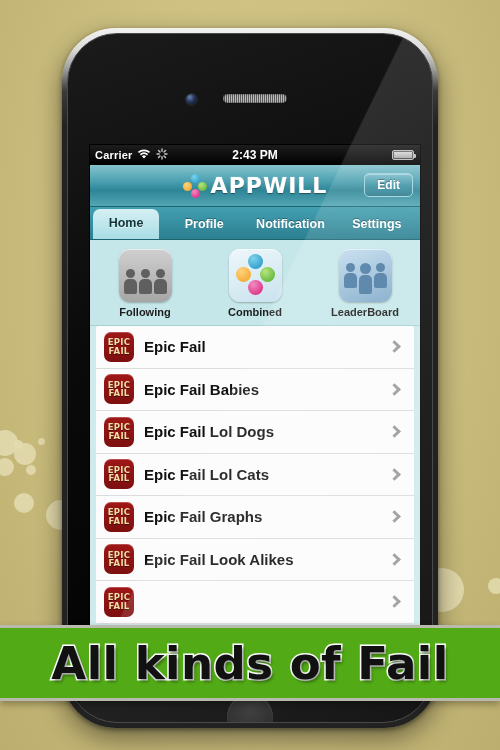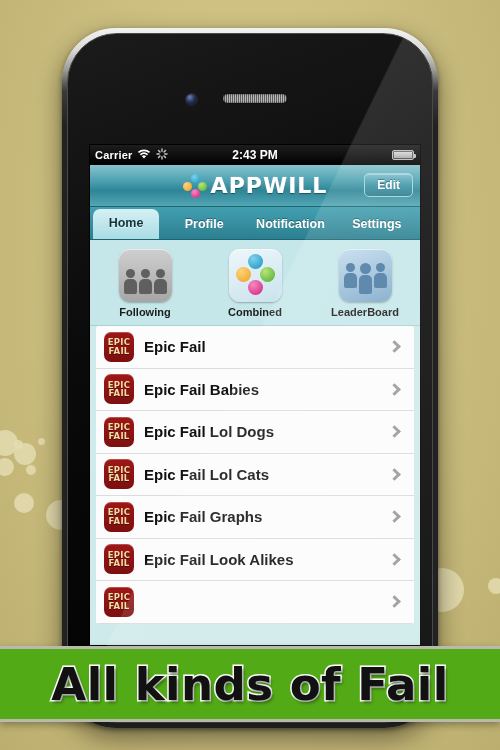--- a/index.html
+++ b/index.html
@@ -188,21 +188,21 @@
   .epic-icon b {
     font-size:8.5px; color:#f3dfa6; font-weight:bold; letter-spacing:.3px;
     font-family:"DejaVu Sans", sans-serif; text-shadow:0 1px 0 rgba(0,0,0,.45);
   }
   .row-label { flex:1; margin-left:10px; font-size:15px; font-weight:bold; color:#111; }
   .chev { width:9px; height:9px; border-right:3px solid #9a9a9a; border-bottom:3px solid #9a9a9a;
           transform:rotate(-45deg); margin-right:7px; }
 
   
   #banner {
-    position:absolute; left:0; top:646px; width:500px; height:76px;
+    position:absolute; left:0; top:625px; width:500px; height:76px;
     background:#52ab16; z-index:60;
     border-top:3px solid #b9b9ae; border-bottom:3px solid #b9b9ae;
     display:flex; align-items:center; justify-content:center;
     box-shadow:0 3px 7px rgba(0,0,0,.3);
   }
   #banner-text {
     font-size:45px; color:#111; font-family:"DejaVu Sans", sans-serif;
     font-weight:bold; letter-spacing:.5px;
     -webkit-text-stroke:3px #fff; paint-order:stroke fill;
     text-shadow:2px 3px 3px rgba(0,0,0,.35);

